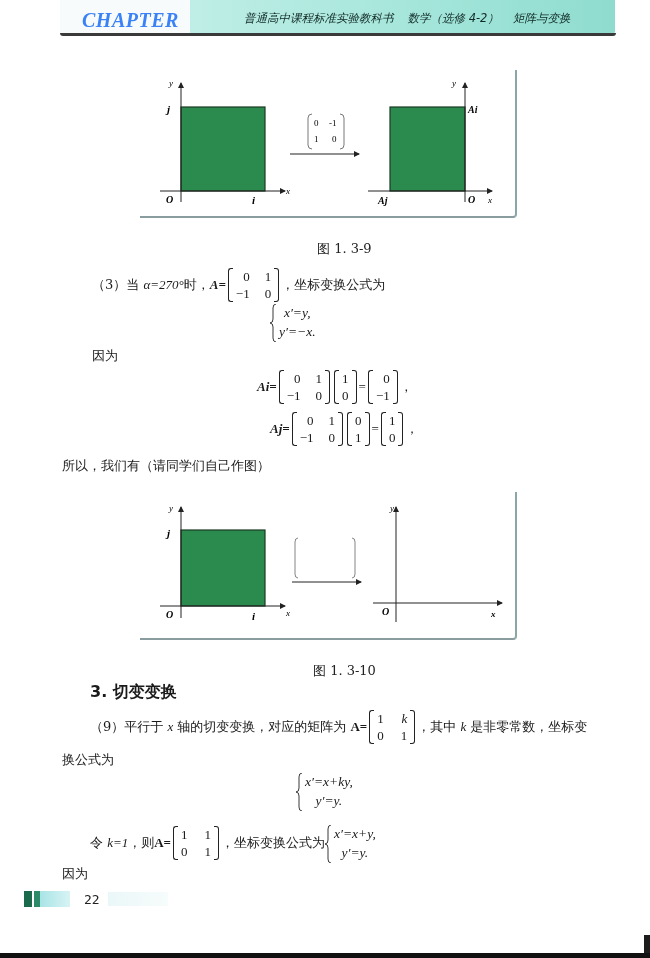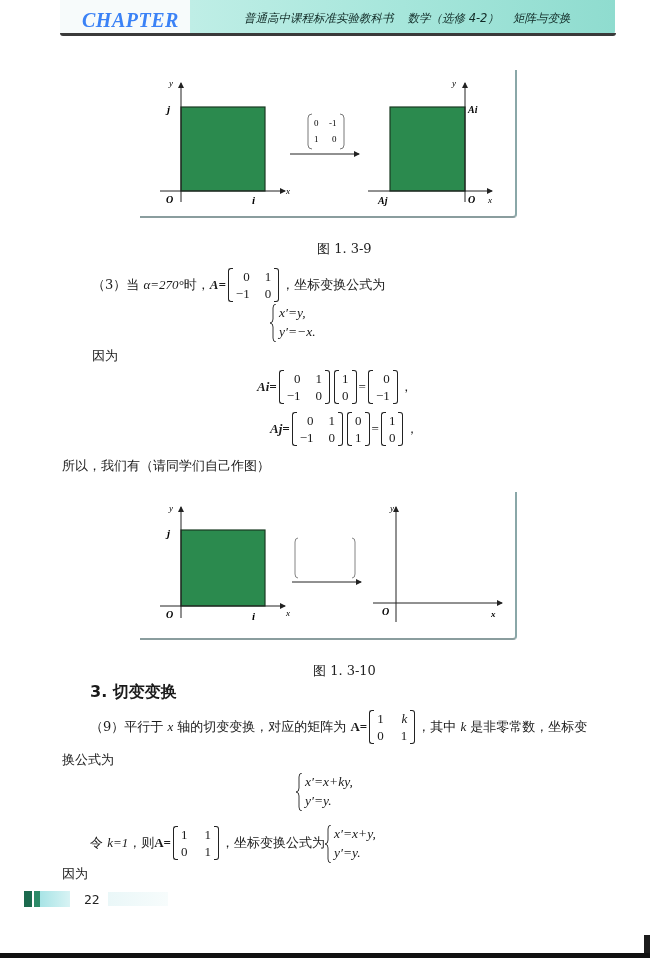--- a/index.html
+++ b/index.html
@@ -32,21 +32,21 @@
   .matrix { display: inline-block; vertical-align: middle; position: relative; padding: 0 5px; margin: 0 2px; }
   .matrix::before, .matrix::after { content: ""; position: absolute; top: 0; bottom: 0; width: 4px; border: 1px solid #222; }
   .matrix::before { left: 0; border-right: none; border-radius: 3px 0 0 3px; }
   .matrix::after { right: 0; border-left: none; border-radius: 0 3px 3px 0; }
   .matrix table { border-collapse: collapse; font-family: "Liberation Serif", serif; font-size: 13px; }
   .matrix td { padding: 0 3px; text-align: right; line-height: 17px; }
   .matrix td.k { font-style: italic; }
 
   .system { display: inline-block; vertical-align: middle; position: relative; padding-left: 9px; }
   .system .brace { position: absolute; left: 0; top: 1px; bottom: 1px; width: 7px; }
-  .system div.row { font-family: "Liberation Serif", serif; font-style: italic; font-size: 13.5px; line-height: 19px; }
+  .system div.row { font-family: "Liberation Serif", serif; font-style: italic; font-size: 13.5px; line-height: 19px; text-align: center; }
 
   
   .foot-bar1 { position: absolute; left: 24px; top: 891px; width: 8px; height: 16px; background: #1c6a4e; }
   .foot-bar2 { position: absolute; left: 34px; top: 891px; width: 6px; height: 16px; background: #2d8a68; }
   .foot-bar3 { position: absolute; left: 40px; top: 891px; width: 30px; height: 16px; background: linear-gradient(90deg, #a8e4e6, #d8f3f4); }
   .page-num { position: absolute; left: 84px; top: 892px; font-family: "DejaVu Sans Mono", monospace; font-size: 13px; color: #222; text-align: center; }
   .foot-ghost { position: absolute; left: 108px; top: 892px; width: 60px; height: 14px; background: linear-gradient(90deg, #eaf7f8, #f7fcfc); }
   .bottom-rule { position: absolute; left: 0; top: 953px; width: 650px; height: 5px; background: #111; }
   .right-edge { position: absolute; left: 644px; top: 935px; width: 6px; height: 18px; background: #1d1d1d; }
 </style>

